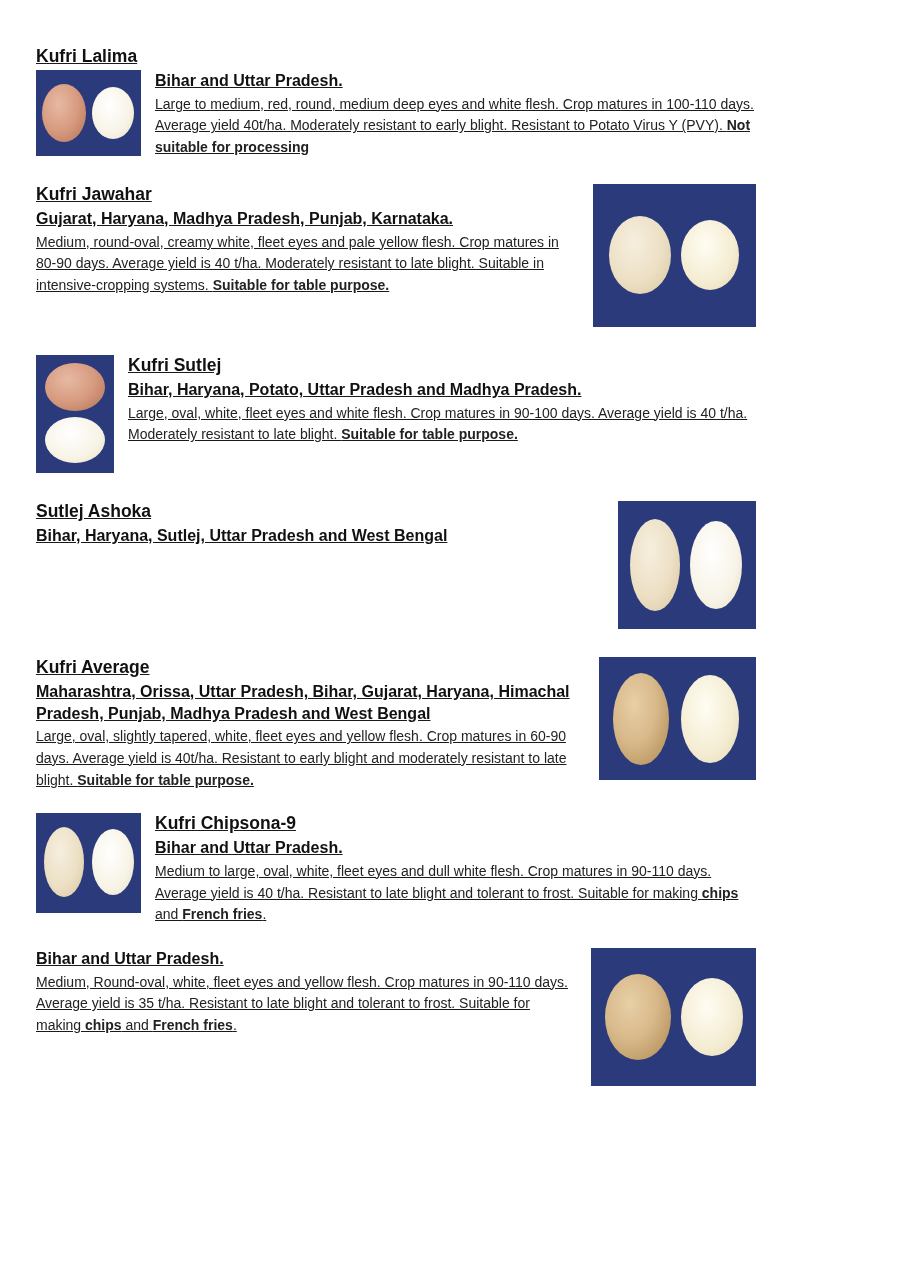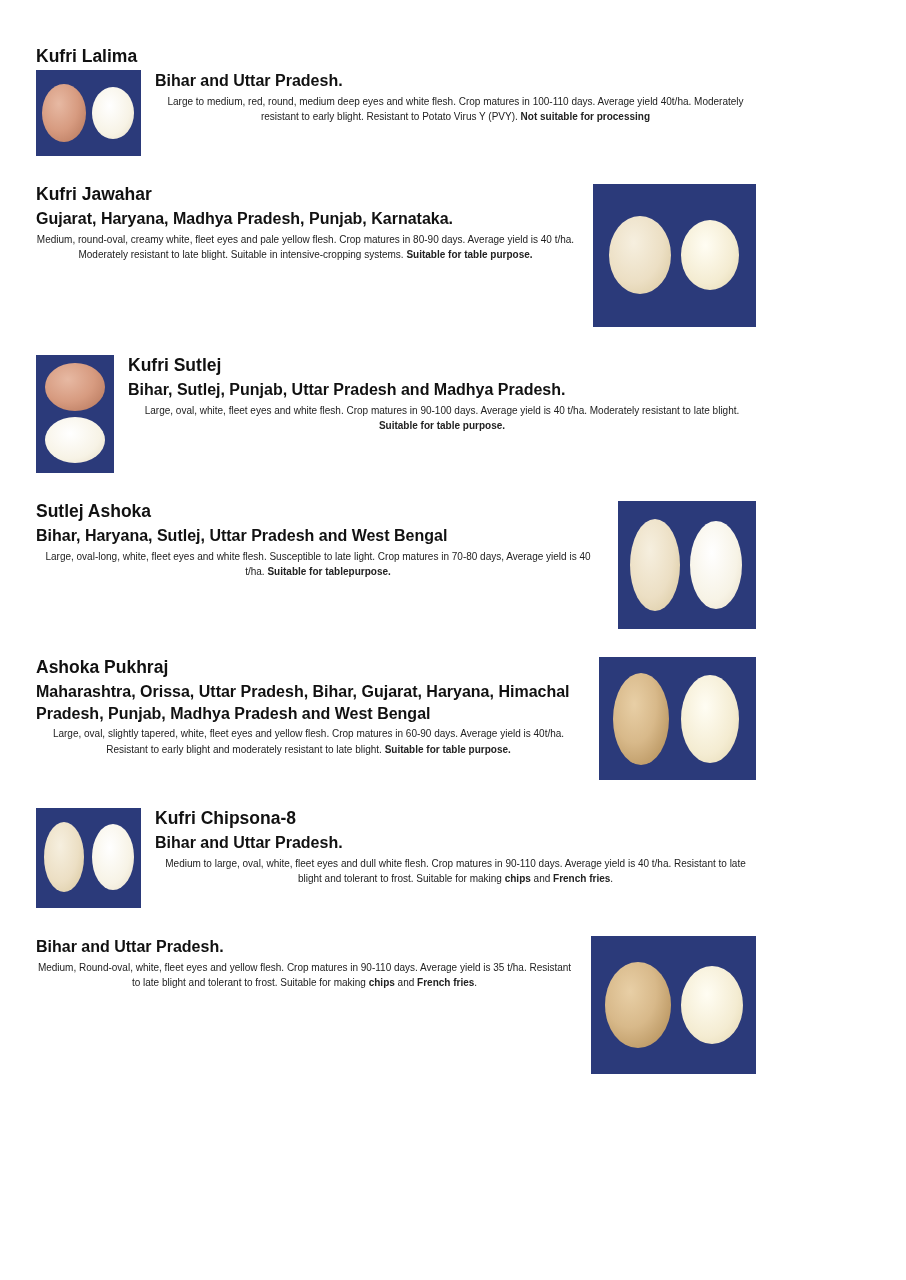--- a/index.html
+++ b/index.html
@@ -12,45 +12,46 @@
     min-height: 1280px;
     font-family: "Liberation Sans", sans-serif;
     color: #1a1a1a;
   }
   .page {
     position: relative;
     width: 816px;
     min-height: 1280px;
     padding: 46px 60px 40px 36px;
     box-sizing: border-box;
+    text-decoration: underline;
   }
   .variety {
     margin-bottom: 22px;
     overflow: hidden;
   }
   .v-title {
     font-size: 17.5px;
     font-weight: bold;
     color: #111;
     margin: 0 0 3px 0;
     line-height: 1.2;
   }
   .v-region {
     font-size: 16px;
     font-weight: bold;
     color: #111;
     margin: 0 0 2px 0;
     line-height: 1.35;
   }
   .v-desc {
-    font-size: 10px;
+    font-size: 14px;
     color: #222;
     line-height: 1.55;
     margin: 0;
-    text-align: center;
+    text-align: left;
   }
   .v-desc b { font-weight: bold; }
 
   
   .photo {
     background: #2b3a7a;
     display: block;
     position: relative;
     overflow: hidden;
   }
@@ -127,55 +128,54 @@
     <div class="clear"></div>
   </div>
 
   <div class="variety">
     <div class="photo ph-sutlej float-left">
       <div class="tuber t-red" style="left:9px; top:8px; width:60px; height:48px;"></div>
       <div class="tuber t-flesh-white" style="left:9px; top:62px; width:60px; height:46px;"></div>
     </div>
     <div class="indent-left">
       <div class="v-title">Kufri Sutlej</div>
-      <div class="v-region">Bihar, Sutlej, Punjab, Uttar Pradesh and Madhya Pradesh.</div>
+      <div class="v-region">Bihar, Haryana, Potato, Uttar Pradesh and Madhya Pradesh.</div>
       <p class="v-desc"><span>Large, oval, white, fleet eyes and white flesh. Crop matures in 90-100 days. Average yield is 40 t/ha. Moderately resistant to late blight. </span><b>Suitable for table purpose.</b></p>
     </div>
     <div class="clear"></div>
   </div>
 
   <div class="variety">
     <div class="photo ph-ashoka float-right">
       <div class="tuber t-round-cream" style="left:12px; top:18px; width:50px; height:92px;"></div>
       <div class="tuber t-flesh-white" style="left:72px; top:20px; width:52px; height:88px;"></div>
     </div>
     <div class="v-title">Sutlej Ashoka</div>
     <div class="v-region">Bihar, Haryana, Sutlej, Uttar Pradesh and West Bengal</div>
-    <p class="v-desc"><span>Large, oval-long, white, fleet eyes and white flesh. Susceptible to late light. Crop matures in 70-80 days, Average yield is 40 t/ha. </span><b>Suitable for tablepurpose.</b></p>
     <div class="clear"></div>
   </div>
 
   <div class="variety">
     <div class="photo ph-pukhraj float-right">
       <div class="tuber t-round-tan" style="left:14px; top:16px; width:56px; height:92px;"></div>
       <div class="tuber t-flesh-cream" style="left:82px; top:18px; width:58px; height:88px;"></div>
     </div>
-    <div class="v-title">Ashoka Pukhraj</div>
+    <div class="v-title">Kufri Average</div>
     <div class="v-region">Maharashtra, Orissa, Uttar Pradesh, Bihar, Gujarat, Haryana, Himachal Pradesh, Punjab, Madhya Pradesh and West Bengal</div>
     <p class="v-desc"><span>Large, oval, slightly tapered, white, fleet eyes and yellow flesh. Crop matures in 60-90 days. Average yield   is 40t/ha. Resistant to early blight and moderately resistant to late blight. </span><b>Suitable for table purpose.</b></p>
     <div class="clear"></div>
   </div>
 
   <div class="variety">
     <div class="photo ph-chipsona1 float-left">
       <div class="tuber t-round-cream" style="left:8px; top:14px; width:40px; height:70px;"></div>
       <div class="tuber t-flesh-white" style="left:56px; top:16px; width:42px; height:66px;"></div>
     </div>
     <div class="indent-left">
-      <div class="v-title">Kufri Chipsona-8</div>
+      <div class="v-title">Kufri Chipsona-9</div>
       <div class="v-region">Bihar and Uttar Pradesh.</div>
       <p class="v-desc"><span>Medium to large, oval, white, fleet eyes and dull white flesh. Crop matures in 90-110 days. Average yield is 40 t/ha. Resistant to late blight and tolerant to frost. Suitable for making </span><b>chips</b><span> and </span><b>French fries</b><span>.</span></p>
     </div>
     <div class="clear"></div>
   </div>
 
   <div class="variety">
     <div class="photo ph-chipsona2 float-right">
       <div class="tuber t-round-tan" style="left:14px; top:26px; width:66px; height:86px;"></div>
       <div class="tuber t-flesh-cream" style="left:90px; top:30px; width:62px; height:78px;"></div>

